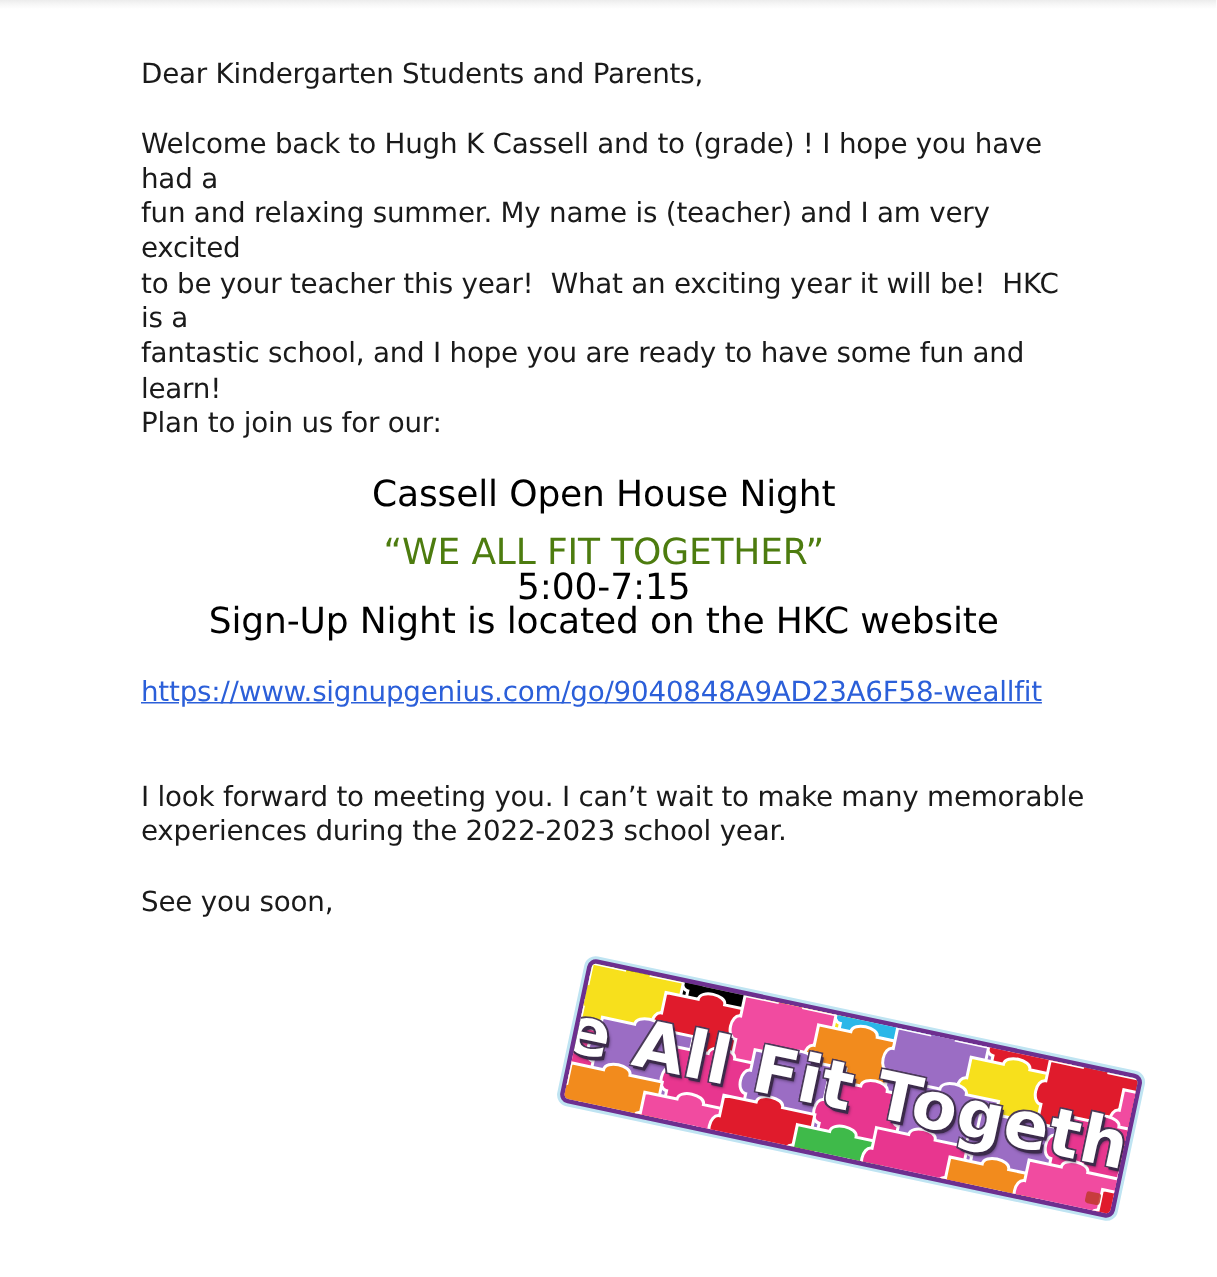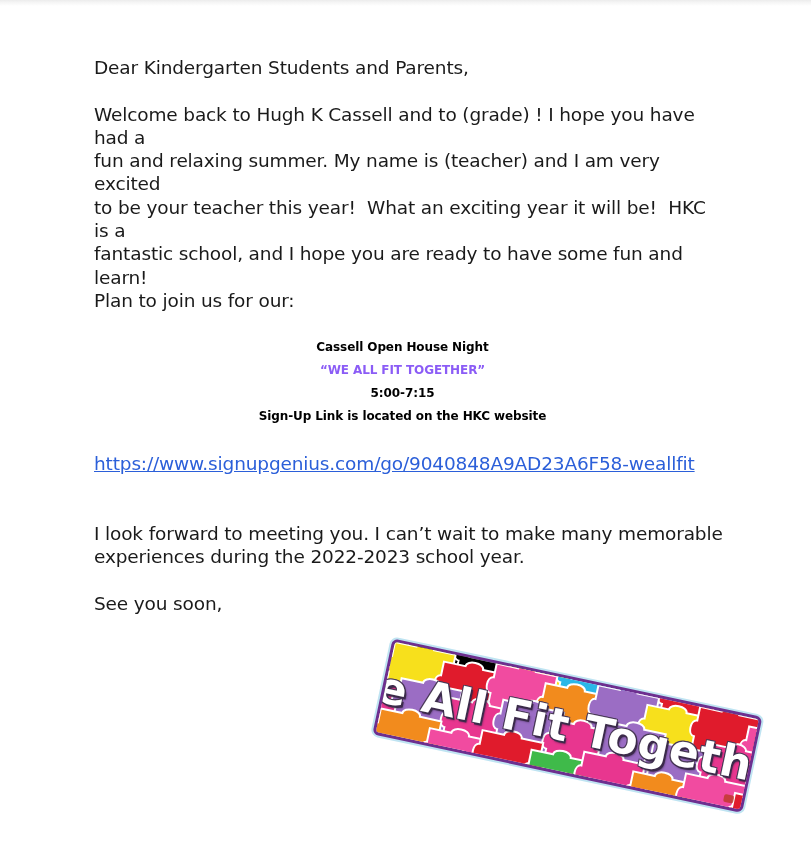--- a/index.html
+++ b/index.html
@@ -21,21 +21,21 @@
     position: absolute;
     top: 0; left: 0;
     width: 811px;
     height: 6px;
     background: linear-gradient(to bottom, #ececec 0%, #f6f6f6 45%, #ffffff 100%);
   }
 
   .letter {
     position: absolute;
     left: 94px;
-    top: 56px;
+    top: 38px;
     width: 630px;
   }
 
   .para {
     font-family: "DejaVu Sans", sans-serif;
     font-size: 18.5px;
     line-height: 23.3px;
     color: #1a1a1a;
     letter-spacing: -0.15px;
     margin: 0;
@@ -44,28 +44,28 @@
   .gap-line { height: 23.3px; }
 
   
   .event-block {
     margin: 0;
     text-align: center;
     width: 617px;
   }
   .event-line {
     font-family: "DejaVu Sans", sans-serif;
-    font-weight: bold;
-    font-size: 12px;
+    font-weight: normal;
+    font-size: 24px;
     line-height: 23.3px;
     color: #000000;
     letter-spacing: -0.1px;
     white-space: pre;
   }
-  .event-line.red { color: #8b5cf6; }
+  .event-line.red { color: #4d7c0f; margin-top: 16px; }
 
   a.link, .link {
     color: #2b5fd9;
     text-decoration: underline;
     text-underline-offset: 1px;
     text-align: right;
   }
 
   
   .banner-wrap {
@@ -143,21 +143,21 @@
 to be your teacher this year!  What an exciting year it will be!  HKC is a
 fantastic school, and I hope you are ready to have some fun and learn!
 Plan to join us for our:</p>
 
   <div class="gap-line"></div>
 
   <div class="event-block">
     <div class="event-line">Cassell Open House Night</div>
     <div class="event-line red">“WE ALL FIT TOGETHER”</div>
     <div class="event-line">5:00-7:15</div>
-    <div class="event-line">Sign-Up Link is located on the HKC website</div>
+    <div class="event-line">Sign-Up Night is located on the HKC website</div>
   </div>
 
   <div class="gap-line"></div>
 
   <p class="para"><a class="link" href="#">https://www.signupgenius.com/go/9040848A9AD23A6F58-weallfit</a></p>
 
   <div class="gap-line"></div>
 
 
   <div class="gap-line"></div>

